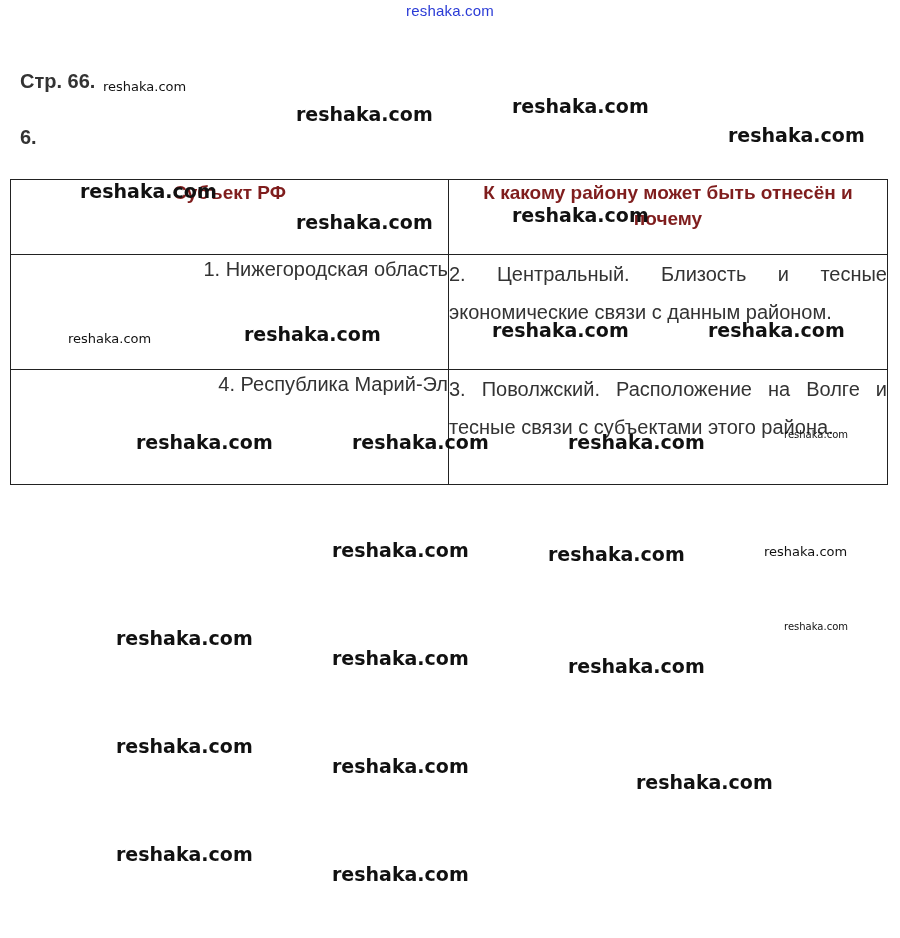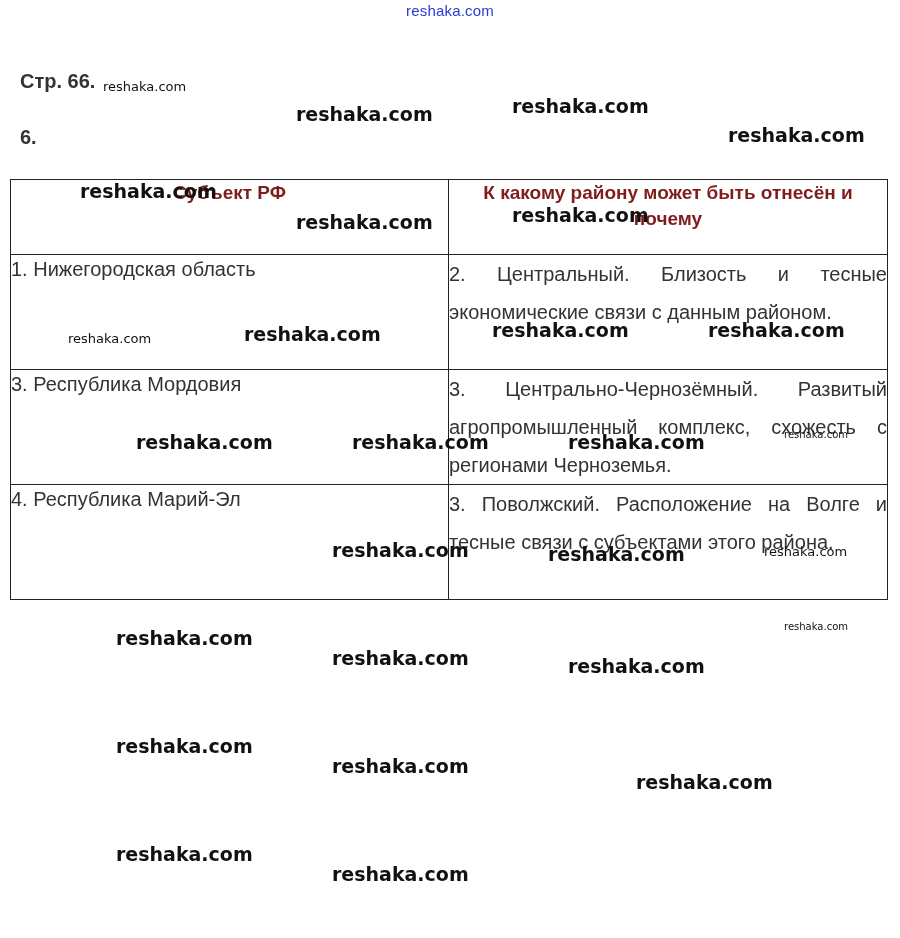--- a/index.html
+++ b/index.html
@@ -4,21 +4,21 @@
 <style>
   html, body { margin:0; padding:0; background:#ffffff; }
   body { width:900px; height:938px; position:relative; overflow:hidden; font-family:"Liberation Sans", sans-serif; color:#333; }
   .top-link { position:absolute; top:2px; left:0; width:900px; text-align:center; font-size:15px; color:#2a3bd6; letter-spacing:0.2px; }
   .page-ref { position:absolute; left:20px; top:70px; font-size:20px; font-weight:bold; color:#333; }
   .task-num { position:absolute; left:20px; top:126px; font-size:20px; font-weight:bold; color:#333; }
   table.main { position:absolute; left:10px; top:179px; width:878px; border-collapse:collapse; table-layout:fixed; }
   table.main td, table.main th { border:1px solid #222; vertical-align:top; padding:0; }
   th.h { height:74px; font-weight:bold; font-size:19px; color:#7f1d1d; text-align:center; vertical-align:middle; line-height:26px; }
   th.h1 { width:437px; }
-  td.cellL { padding:4px 10px 0 10px; }
+  td.cellL { padding:4px 10px 0 10px;text-align:right; }
   td.cellR { padding:4px 10px 0 10px; }
   .subj { font-size:20px; color:#333; height:114px; line-height:28px; }
   .subj.r5 { height:200px; }
   .reason { font-size:20px; color:#333; line-height:38px; text-align:justify; text-align-last:left; }
   .wm { position:absolute; font-family:"DejaVu Sans", sans-serif; font-weight:bold; font-size:19px; color:#111; white-space:nowrap; }
   .wm.s { font-weight:normal; font-size:13px; }
   .wm.xs { font-weight:normal; font-size:10px; }
 </style>
 </head>
 <body>
@@ -33,28 +33,20 @@
       <tr>
     <th class="h h1">Субъект РФ</th>
     <th class="h">К какому району может быть отнесён и почему</th>
   </tr>
   <tr>
     <td class="cellL">
           <div class="subj">1. Нижегородская область</div>
         </td>
     <td class="cellR">
           <div class="reason">2. Центральный. Близость и тесные экономические связи с данным районом.</div>
-        </td>
-  </tr>
-  <tr>
-    <td class="cellL">
-          <div class="subj">3. Республика Мордовия</div>
-        </td>
-    <td class="cellR">
-          <div class="reason">3. Центрально-Чернозёмный. Развитый агропромышленный комплекс, схожесть с регионами Черноземья.</div>
         </td>
   </tr>
   <tr>
     <td class="cellL">
           <div class="subj">4. Республика Марий-Эл</div>
         </td>
     <td class="cellR">
           <div class="reason">3. Поволжский. Расположение на Волге и тесные связи с субъектами этого района.</div>
         </td>
   </tr>

